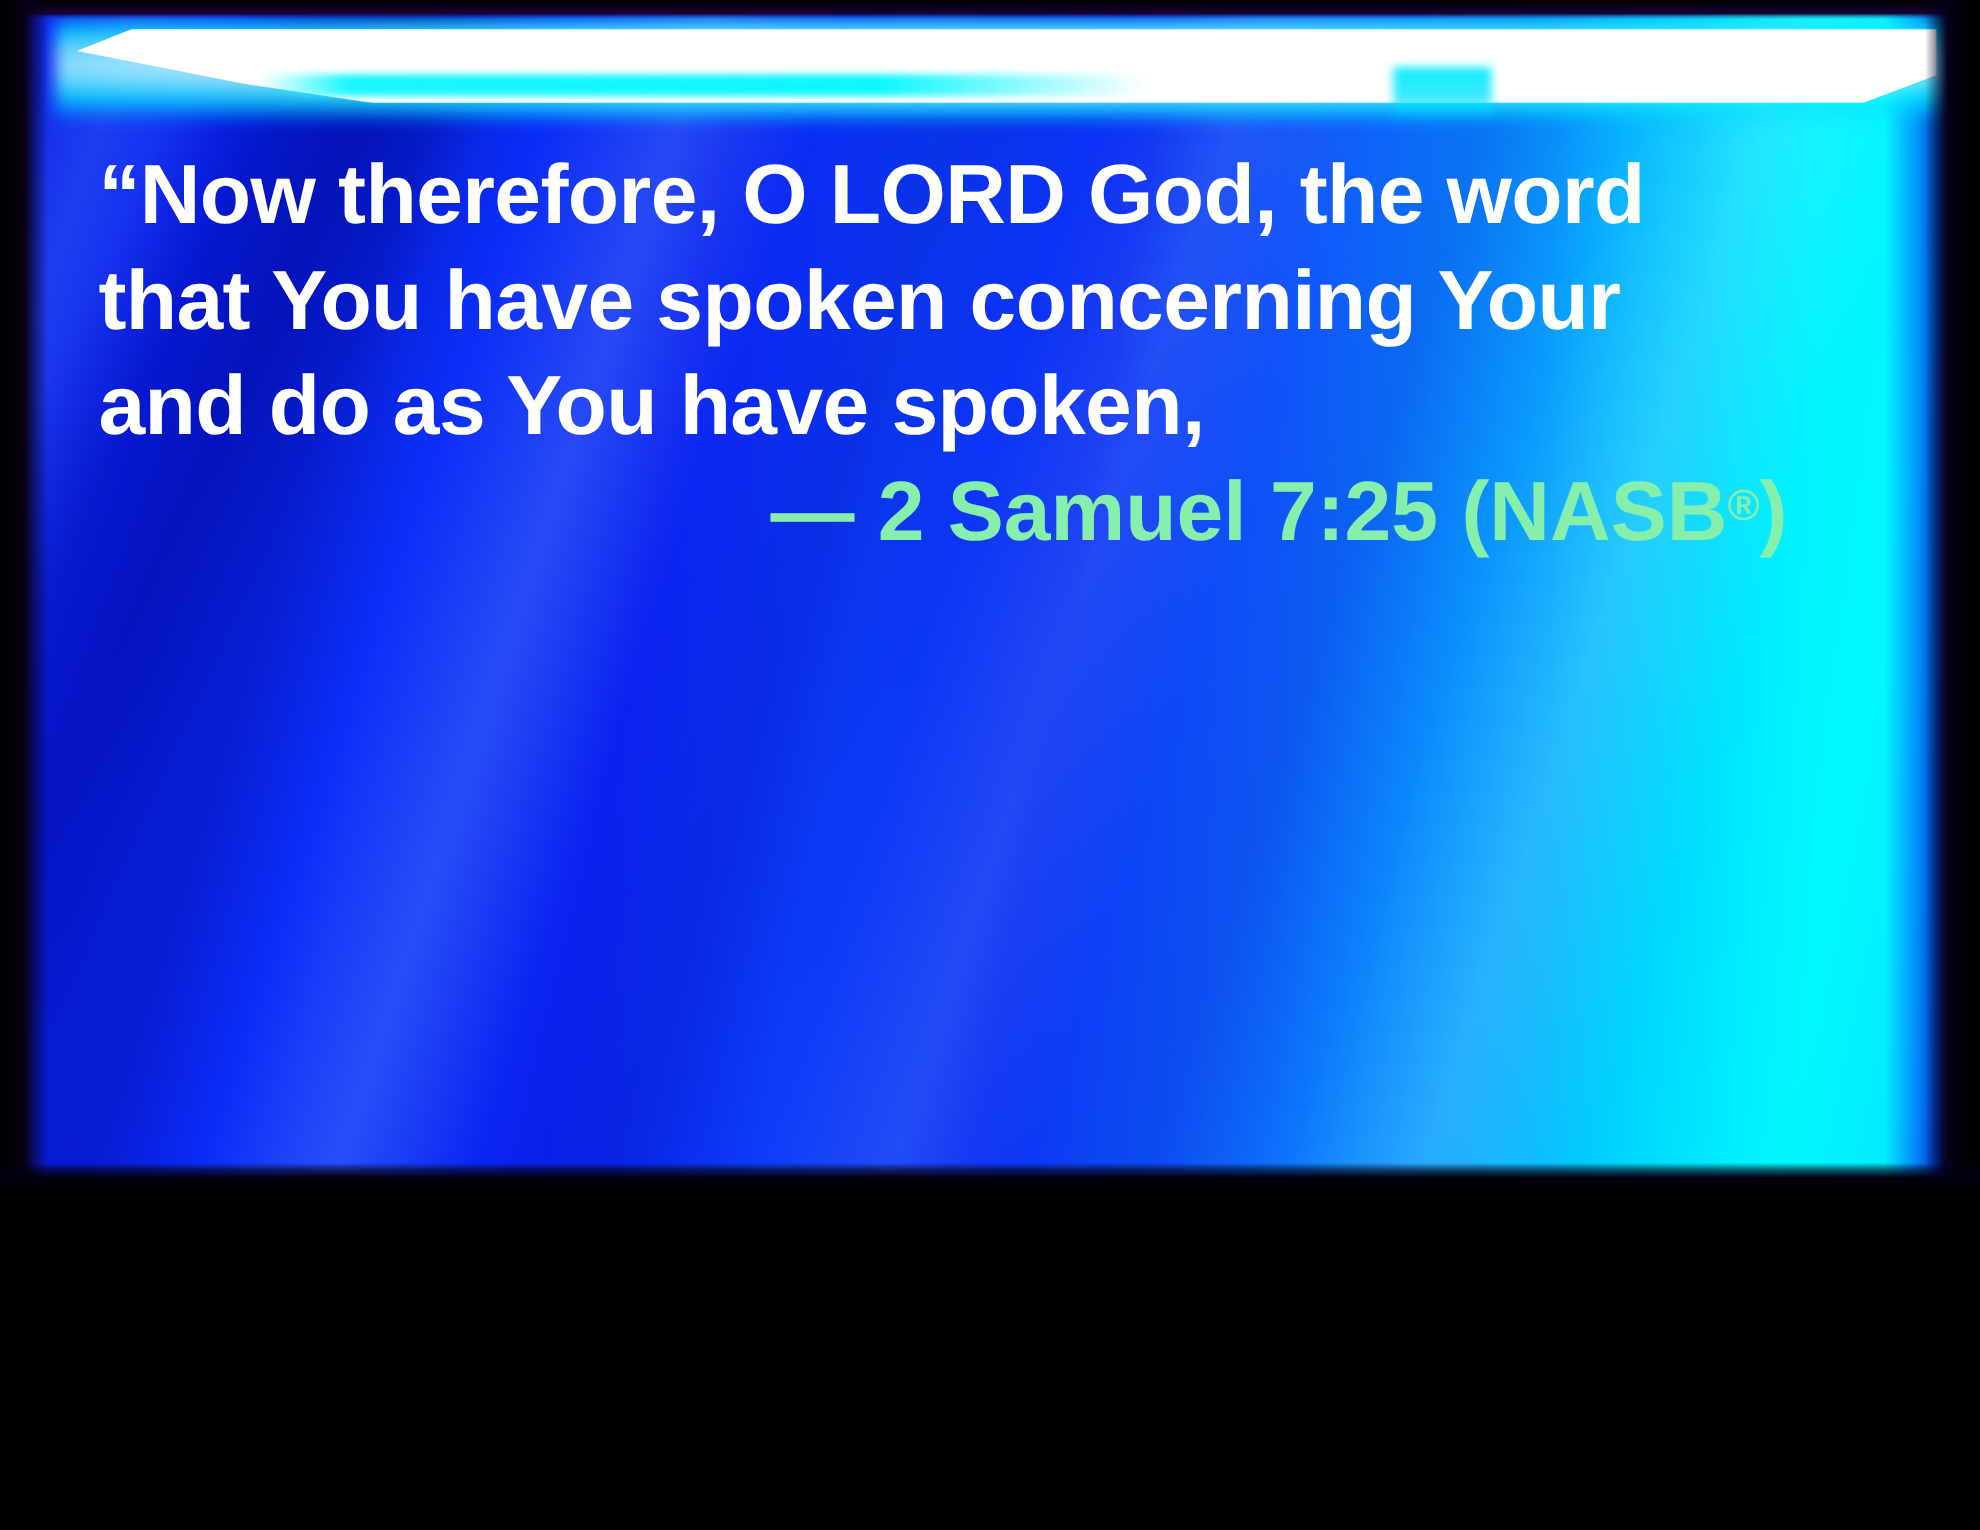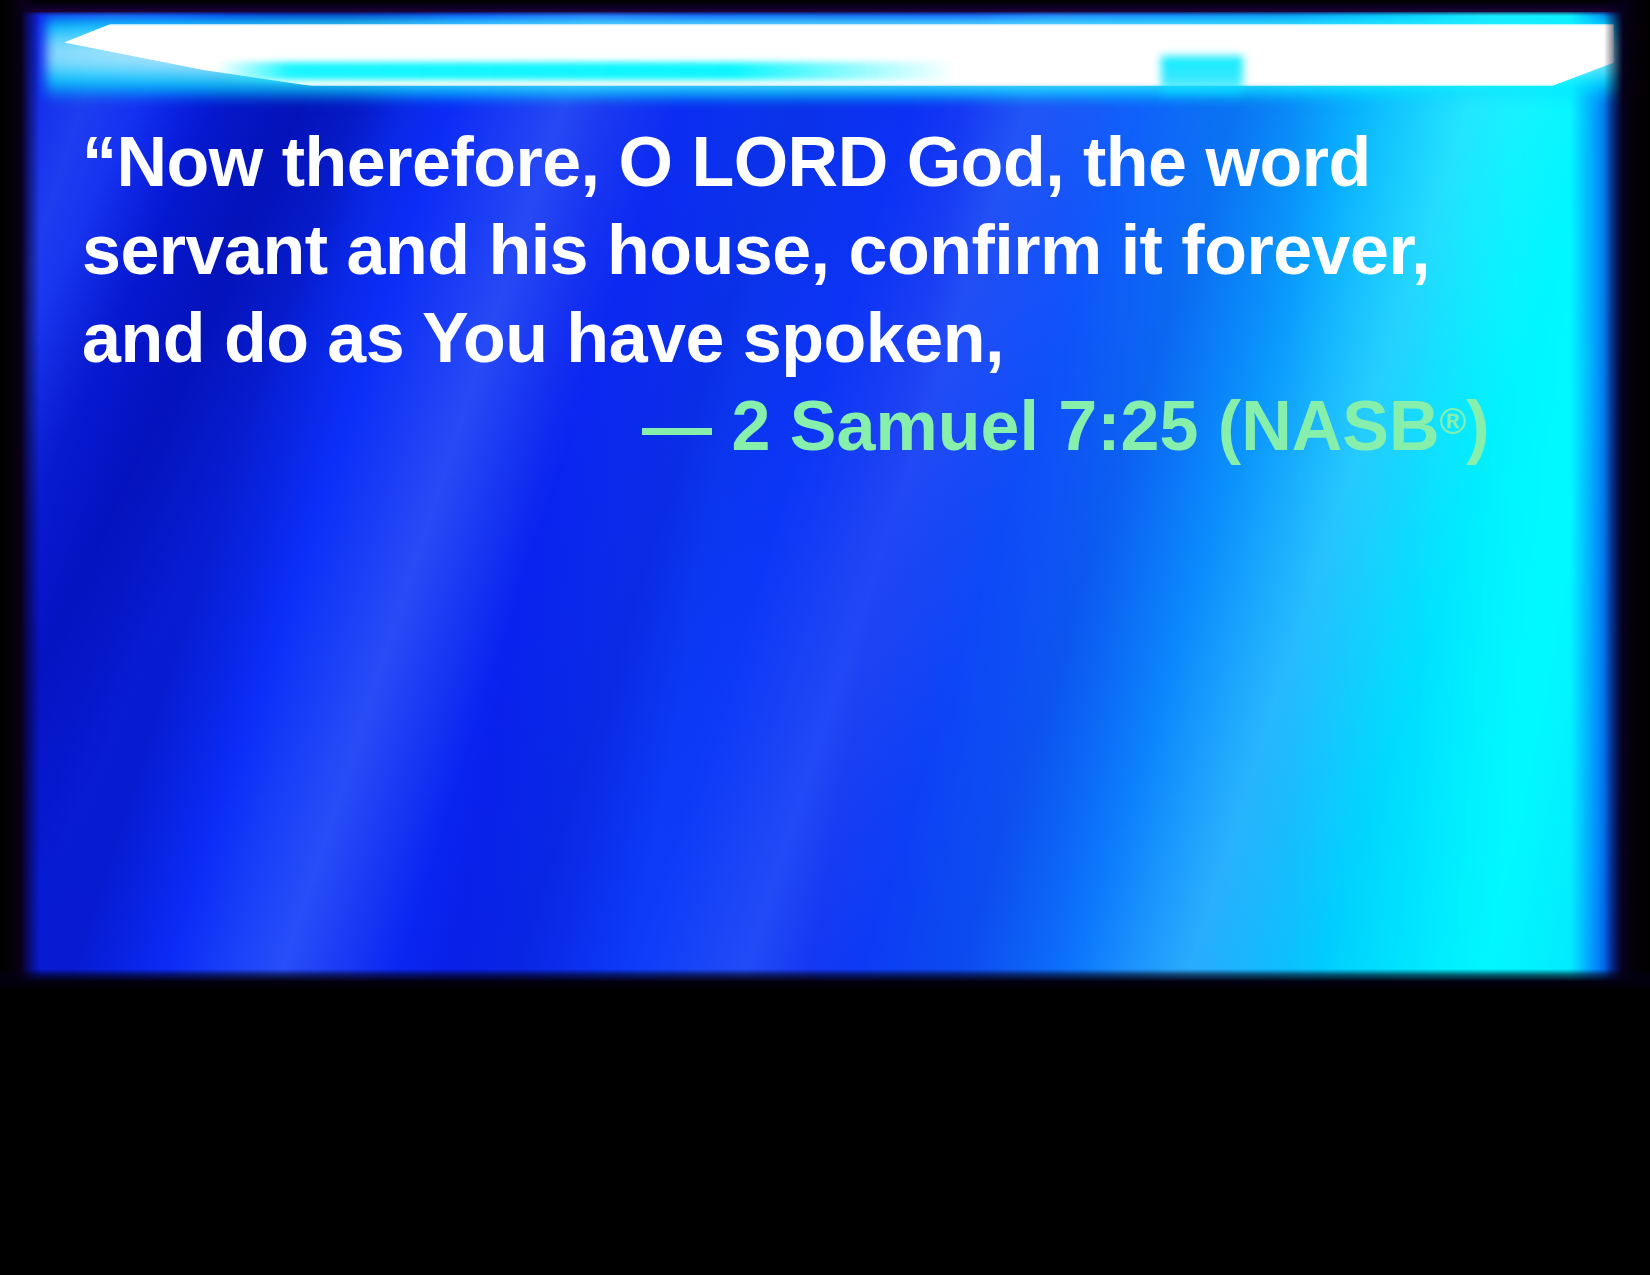--- a/index.html
+++ b/index.html
@@ -219,21 +219,21 @@
 
   <div class="top-glow-wrap">
     <div class="top-glow-cyan"></div>
     <div class="top-glow-white"></div>
     <div class="top-glow-streak"></div>
     <div class="top-glow-notch"></div>
   </div>
 
   <div class="verse-block">
     <div class="verse-line">“Now therefore, O LORD God, the word</div>
-    <div class="verse-line">servant and his house, confirm it forever,</div>
+    <div class="verse-line">that You have spoken concerning Your</div>
     <div class="verse-line">and do as You have spoken,</div>
 
     <div class="citation-line"><span>— 2 Samuel 7:25 (NASB</span><span class="reg-mark">®</span><span>)</span></div>
   </div>
 
   <div class="frame-edge frame-top"></div>
   <div class="frame-edge frame-left"></div>
   <div class="frame-edge frame-right"></div>
   <div class="frame-edge frame-bottom"></div>
 

